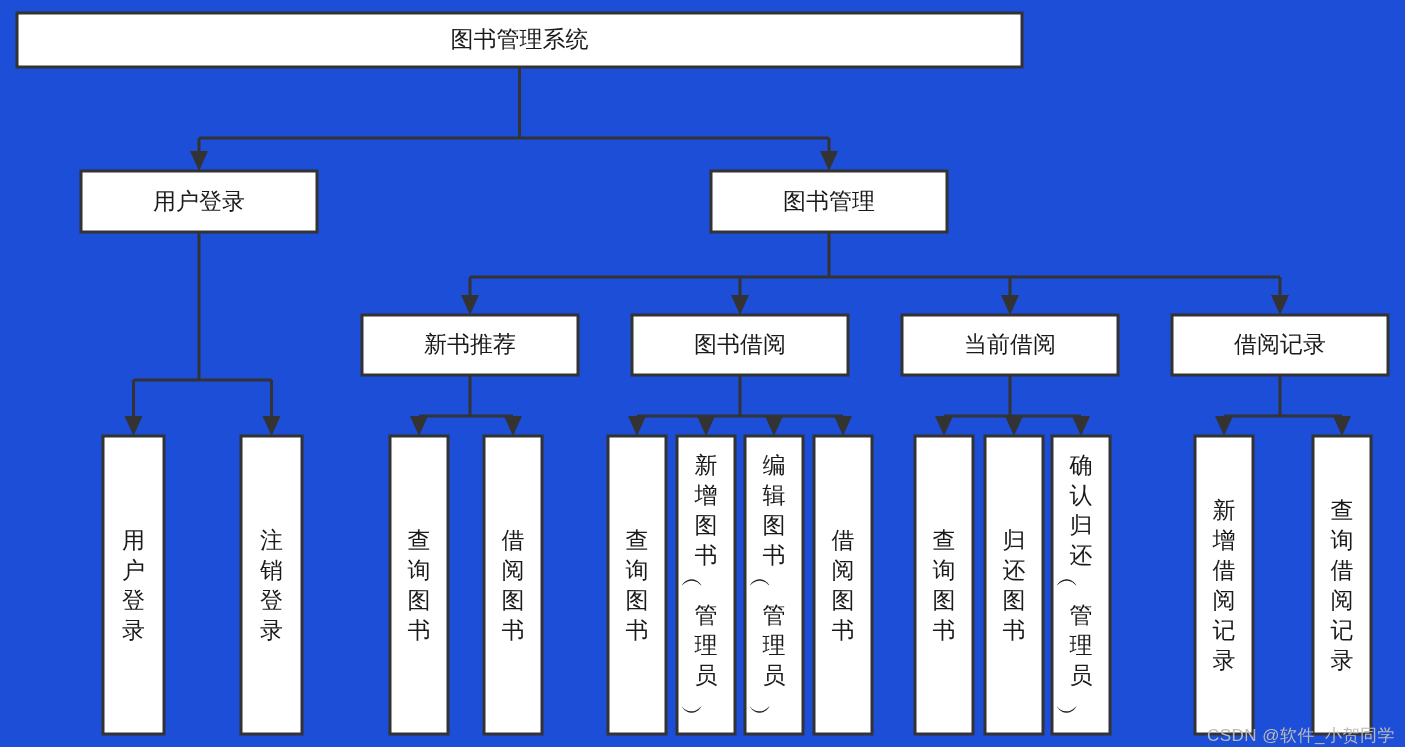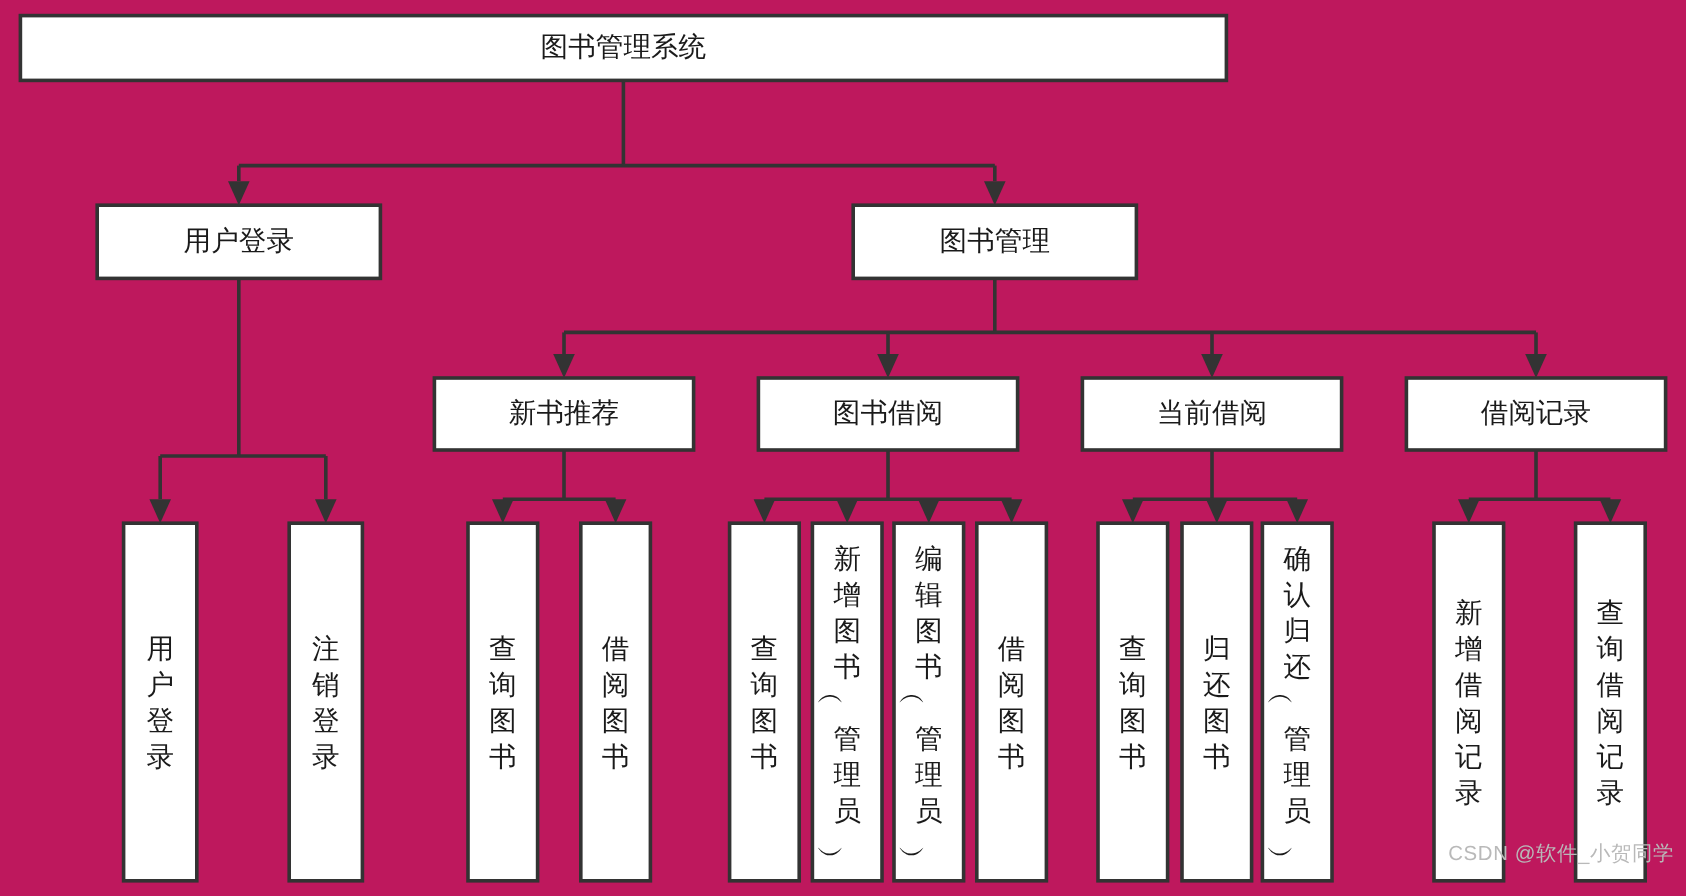--- a/index.html
+++ b/index.html
@@ -7,21 +7,21 @@
     padding: 0;
     background: #ffffff;
   }
   body {
     font-family: "Liberation Sans", "DejaVu Sans", sans-serif;
   }
   #diagram-root {
     position: relative;
     width: 1405px;
     height: 747px;
-    background: #be185d;
+    background: #1d4ed8;
     overflow: hidden;
   }
   svg.flow {
     position: absolute;
     left: 0;
     top: 0;
     width: 1405px;
     height: 747px;
   }
   .node-rect {
@@ -47,21 +47,21 @@
     stroke-width: 3;
     fill: none;
   }
   .arrow-head {
     fill: #333333;
     stroke: none;
   }
   .watermark {
     position: absolute;
     right: 10px;
-    bottom: 24px;
+    bottom: 0;
     color: #b9b9b9;
     font-size: 17px;
     font-family: "Liberation Sans", "DejaVu Sans", sans-serif;
     letter-spacing: 0.5px;
     white-space: nowrap;
     user-select: none;
   }
 </style>
 </head>
 <body>

